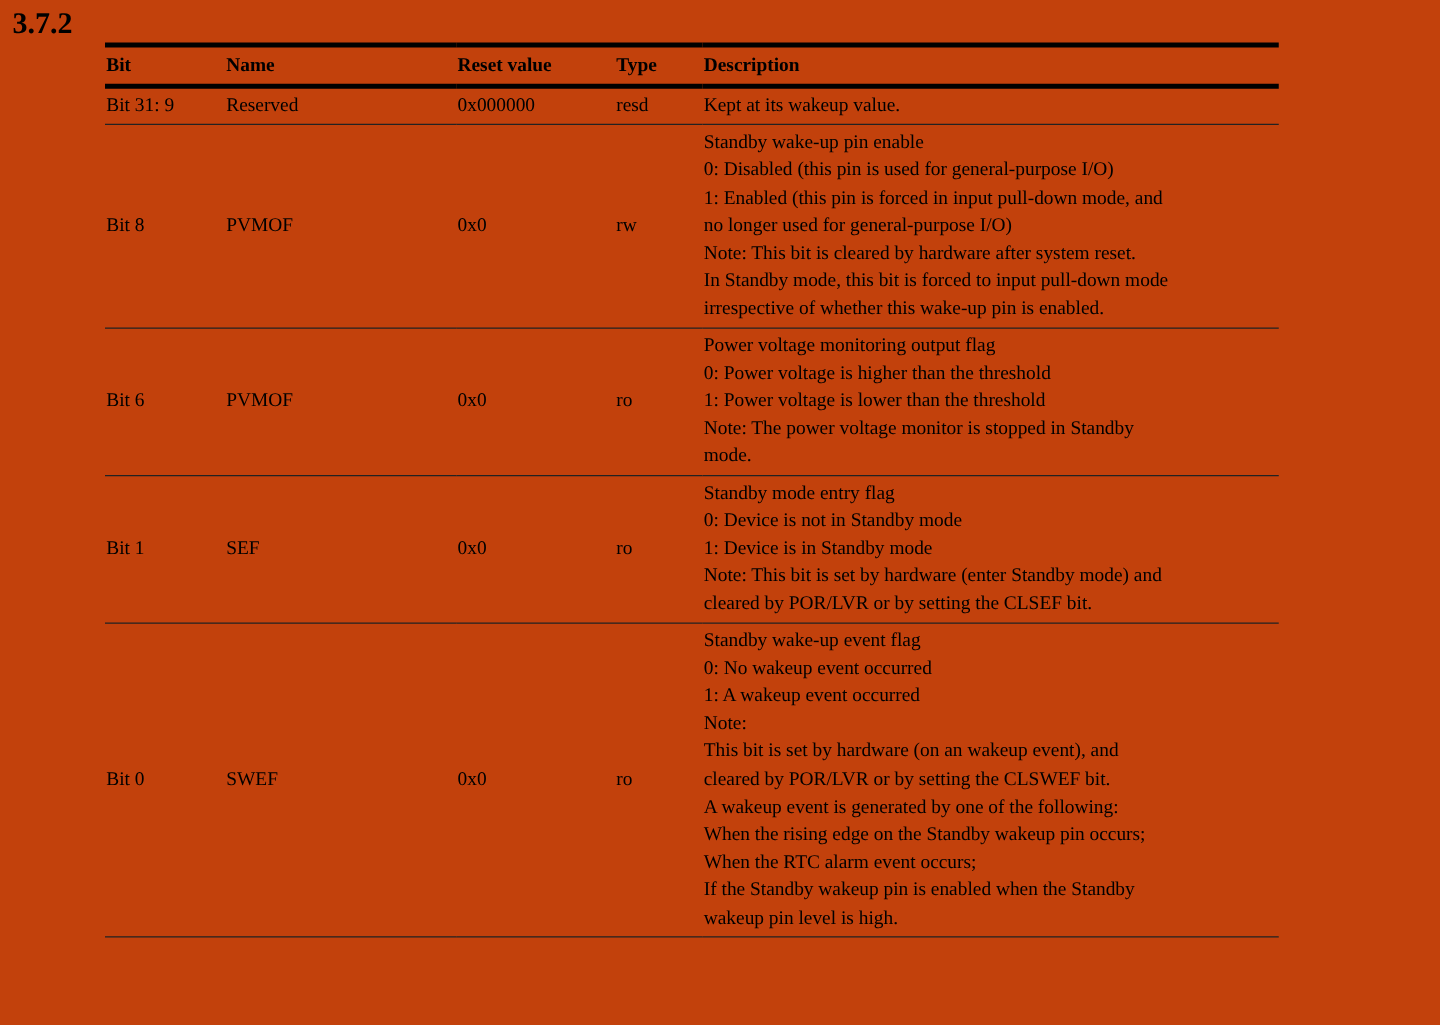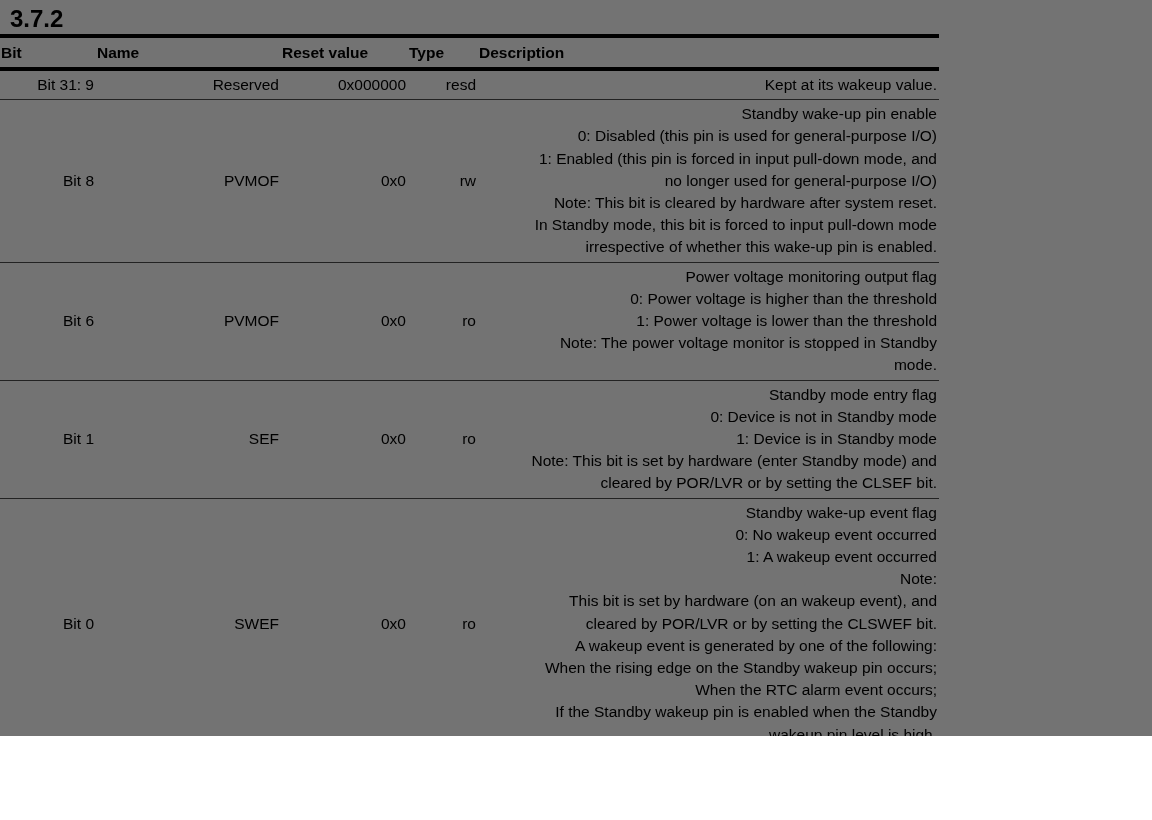--- a/index.html
+++ b/index.html
@@ -5,43 +5,45 @@
   html, body {
     margin: 0;
     padding: 0;
     background: #ffffff;
     color: #000000;
     font-family: "Liberation Sans", sans-serif;
   }
   .page {
     position: relative;
     width: 1152px;
-    height: 736px;
-    background: #737373;
+    height: 820px;
+    background: #c2410c;
     overflow: hidden;
+    font-family: Liberation Serif, serif;
   }
   .heading {
     display: flex;
     align-items: baseline;
     margin: 4px 0 0 10px;
     font-size: 24px;
     font-weight: bold;
     line-height: 30px;
     white-space: nowrap;
   }
   .heading .sec-num {
     display: inline-block;
     width: 118px;
   }
   .intro {
     margin: 12px 0 7px 84px;
     font-size: 16.5px;
     line-height: 19px;
   }
   table.reg {
+    margin-left: 84px;
     width: 939px;
     table-layout: fixed;
     border-collapse: collapse;
     border-top: 4px solid #000;
   }
   table.reg col.c1 { width: 96px; }
   table.reg col.c2 { width: 185px; }
   table.reg col.c3 { width: 127px; }
   table.reg col.c4 { width: 70px; }
   table.reg col.c5 { width: 461px; }
@@ -54,21 +56,20 @@
     line-height: 22px;
     white-space: nowrap;
   }
   table.reg td {
     font-size: 15.5px;
     line-height: 22.2px;
     vertical-align: middle;
     padding: 3px 2px 3px 1px;
     border-bottom: 1px solid #222;
     overflow: hidden;
-    text-align: right;
   }
   table.reg td.c-desc {
     vertical-align: top;
     white-space: pre-line;
   }
 </style>
 </head>
 <body>
 
 <div class="page">

